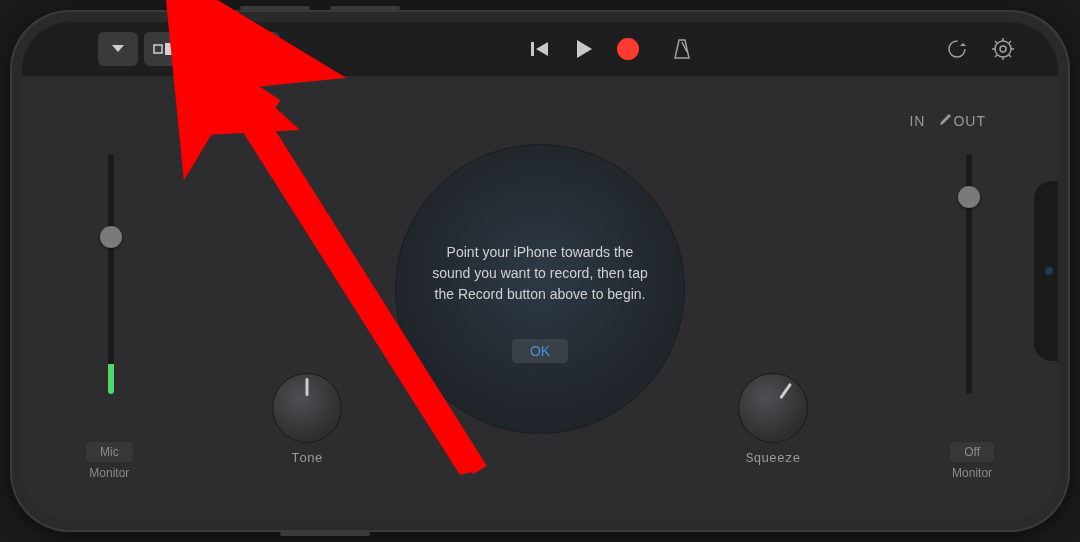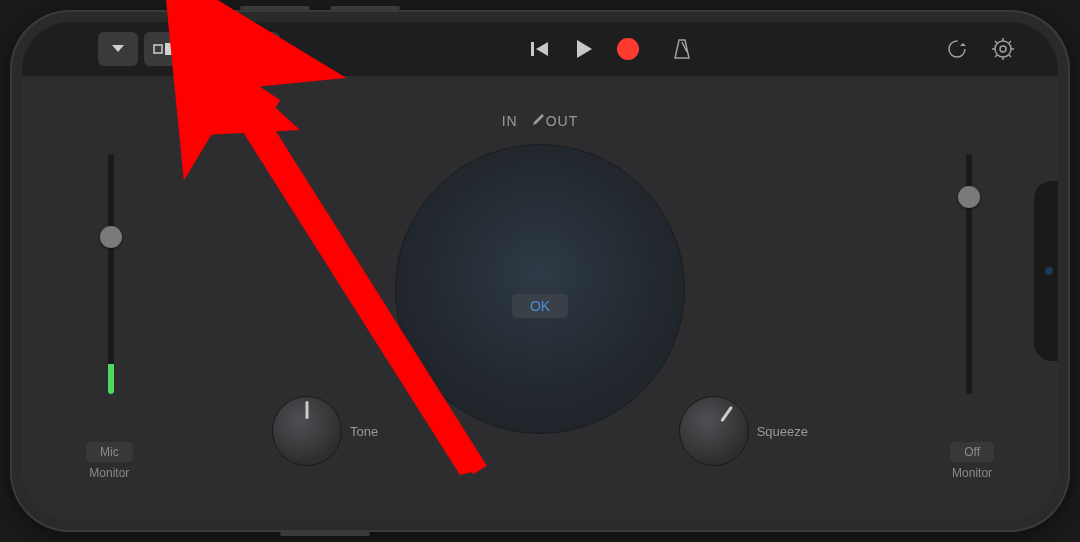--- a/index.html
+++ b/index.html
@@ -138,21 +138,21 @@
     .content {
       position: absolute;
       top: 82px;
       left: 0;
       right: 0;
       bottom: 0;
       padding: 0 58px;
     }
     .io-row {
       display: flex;
-      justify-content: center;
+      justify-content: flex-end;
       align-items: center;
       padding: 8px 14px 0;
     }
     .io-label {
       font-size: 14px;
       color: #9a9a9a;
       font-weight: 500;
       letter-spacing: 1px;
       display: flex;
       align-items: center;
@@ -224,23 +224,24 @@
       border-radius: 5px;
       cursor: pointer;
       text-align: center;
     }
 
     
     .knob-group {
       position: absolute;
       bottom: 54px;
       display: flex;
-      flex-direction: row;
+      flex-direction: column;
       align-items: center;
       gap: 8px;
+      font-family: Liberation Mono, monospace;
     }
     .knob-tone { left: 250px; }
     .knob-squeeze { right: 250px; }
     .knob {
       width: 70px;
       height: 70px;
       border-radius: 50%;
       background: radial-gradient(circle at 40% 35%, #505054 0%, #2e2e30 70%);
       border: 1px solid #1a1a1c;
       position: relative;
@@ -409,20 +410,21 @@
       <div class="vslider vslider-left">
         <div class="vslider-fill"></div>
         <div class="vslider-thumb"></div>
       </div>
 
       <div class="vslider vslider-right">
         <div class="vslider-thumb"></div>
       </div>
 
       <div class="center-circle">
+        <div class="hint-text">Point your iPhone towards the sound you want to record, then tap the Record button above to begin.</div>
         <div class="ok-btn">OK</div>
       </div>
 
       <div class="knob-group knob-tone">
         <div class="knob"></div>
         <div class="knob-label">Tone</div>
       </div>
 
       <div class="knob-group knob-squeeze">
         <div class="knob"></div>

